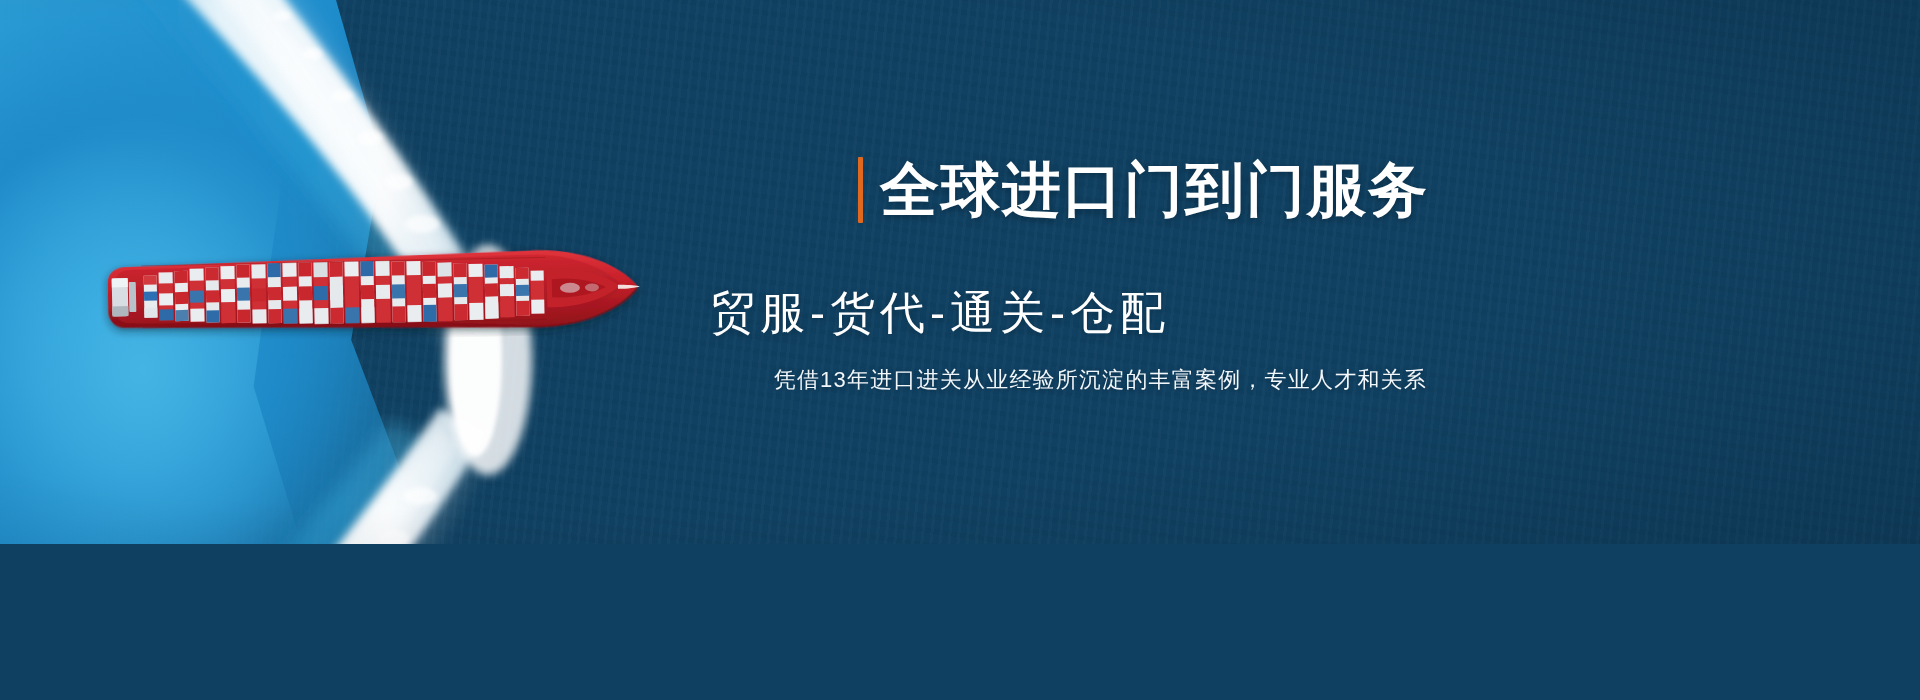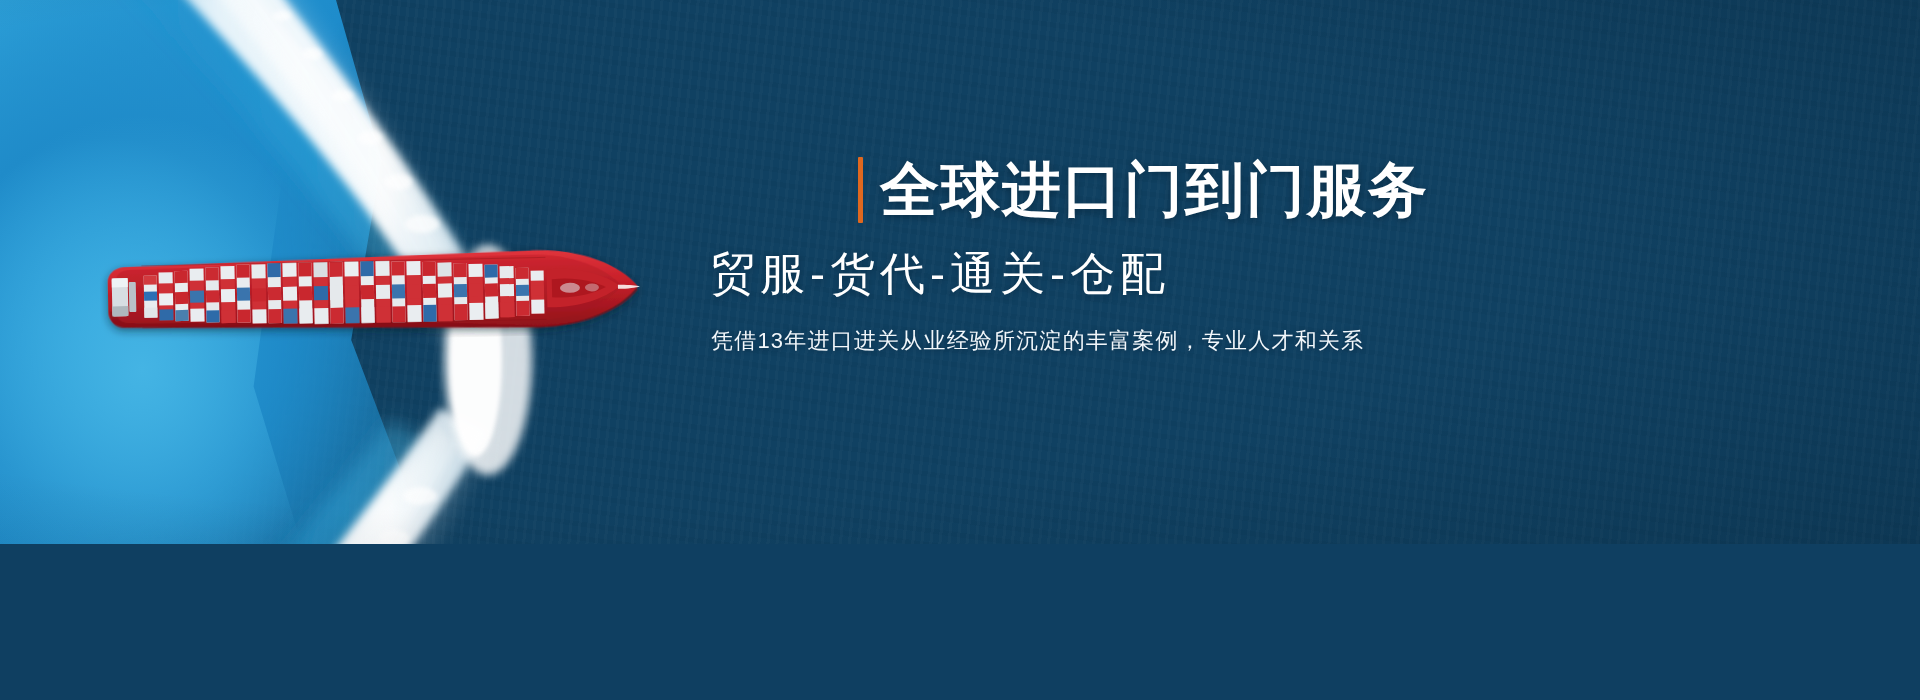--- a/index.html
+++ b/index.html
@@ -101,42 +101,42 @@
     font-size:59px;
     line-height:66px;
     font-weight:bold;
     color:#ffffff;
     letter-spacing:2px;
     white-space:nowrap;
     text-shadow:0 2px 7px rgba(2,22,38,.45);
   }
 
   .subtitle{
-    margin-top:20px;
+    margin-top:59px;
     margin-left:5px;
     font-size:45px;
     line-height:52px;
     font-weight:normal;
     color:#ffffff;
     letter-spacing:5px;
     white-space:nowrap;
     text-shadow:0 2px 7px rgba(2,22,38,.38);
   }
 
   .desc{
     margin-top:22px;
     margin-left:6px;
     font-size:22px;
     line-height:37px;
     color:#f2f7fb;
     letter-spacing:1.2px;
     width:716px;
     text-shadow:0 1px 5px rgba(2,22,38,.42);
   }
-  .desc-line{ display:block; white-space:nowrap; }
+  .desc-line{ display:block; white-space:nowrap;text-align:right; }
 </style>
 </head>
 <body>
 
 <div id="banner">
 
   <div class="ocean"></div>
   <div class="ocean-grain"></div>
 
   <div class="shallow"></div>

